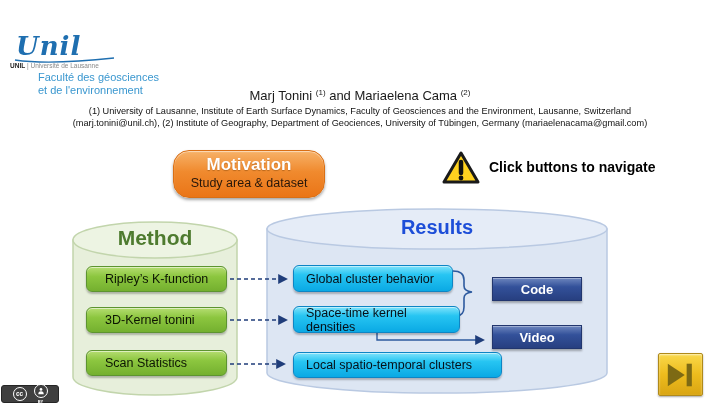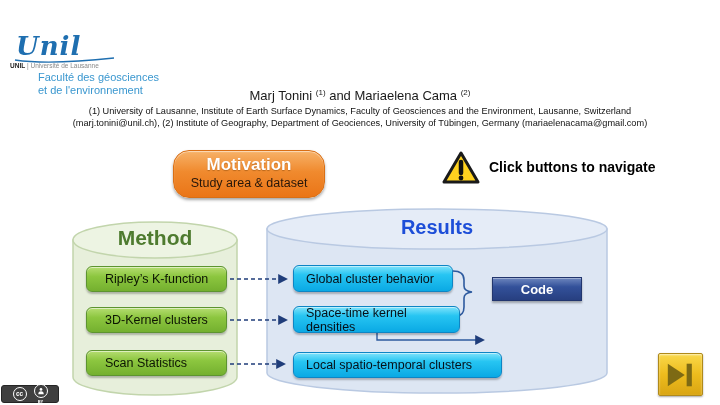--- a/index.html
+++ b/index.html
@@ -176,38 +176,41 @@
     <line x1="20" y1="14" x2="20" y2="25" stroke="#111" stroke-width="4.5" stroke-linecap="round"></line>
     <circle cx="20" cy="30" r="2.4" fill="#111"></circle>
   </svg>
   <div class="notice-text">Click buttons to navigate</div>
 
   <div class="method-title">Method</div>
   <div class="gbtn" style="top:266px">
     <span>Ripley’s K-function</span>
   </div>
   <div class="gbtn" style="top:307px">
-    <span>3D-Kernel clusters</span>
+    <span>3D-Kernel tonini</span>
   </div>
   <div class="gbtn" style="top:350px">
     <span>Scan Statistics</span>
   </div>
 
   <div class="results-title">Results</div>
   <div class="cbtn" style="top:265px;width:160px">
     <span>Global cluster behavior</span>
   </div>
   <div class="cbtn" style="top:306px;width:167px">
     <span>Space-time kernel densities</span>
   </div>
   <div class="cbtn" style="top:352px;width:209px;height:26px">
     <span>Local spatio-temporal clusters</span>
   </div>
   <div class="nbtn" style="top:277px">
     <span>Code</span>
+  </div>
+  <div class="nbtn" style="top:325px">
+    <span>Video</span>
   </div>
 
   <div class="cc-badge">
     <span class="cc-circle">
       <span>cc</span>
     </span>
     <span class="by-wrap">
       <span class="cc-circle">
         <svg width="8" height="8" viewBox="0 0 10 10">
           <circle cx="5" cy="3" r="1.7" fill="#fff"></circle>

